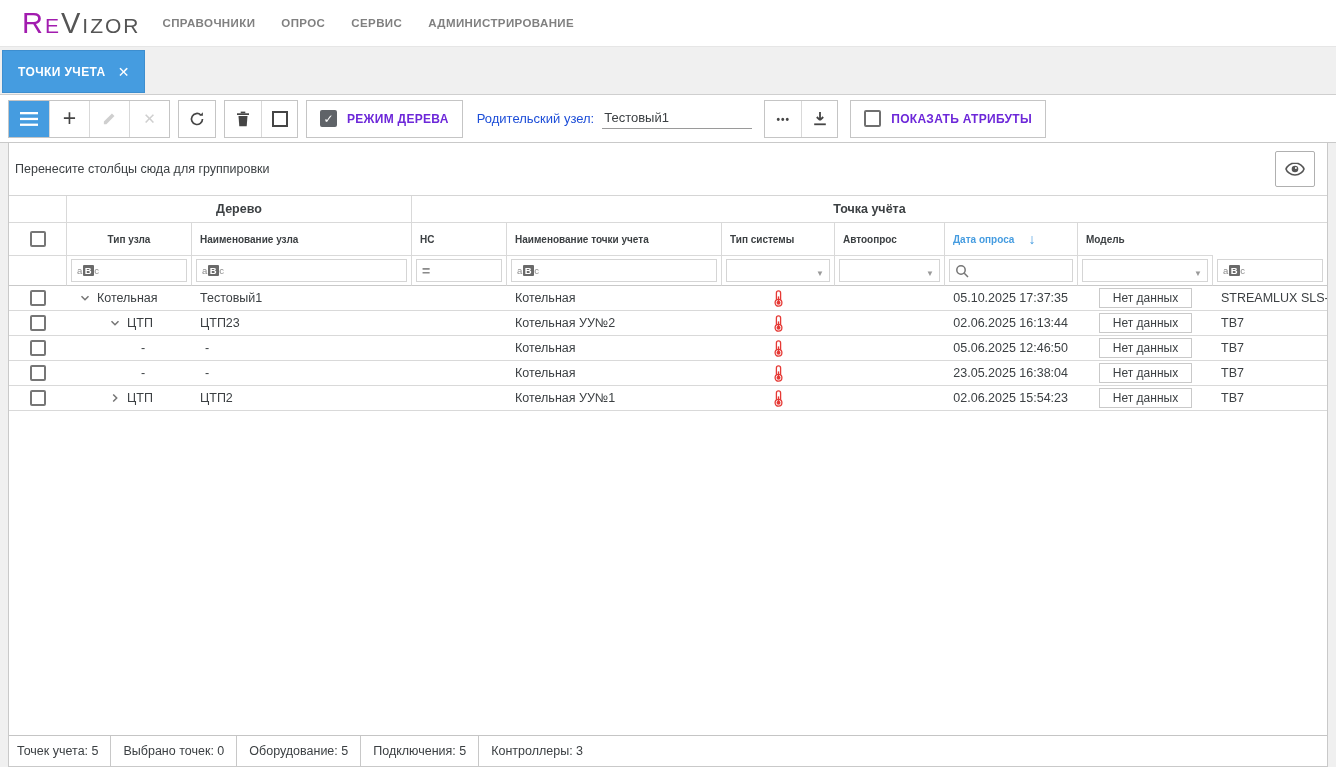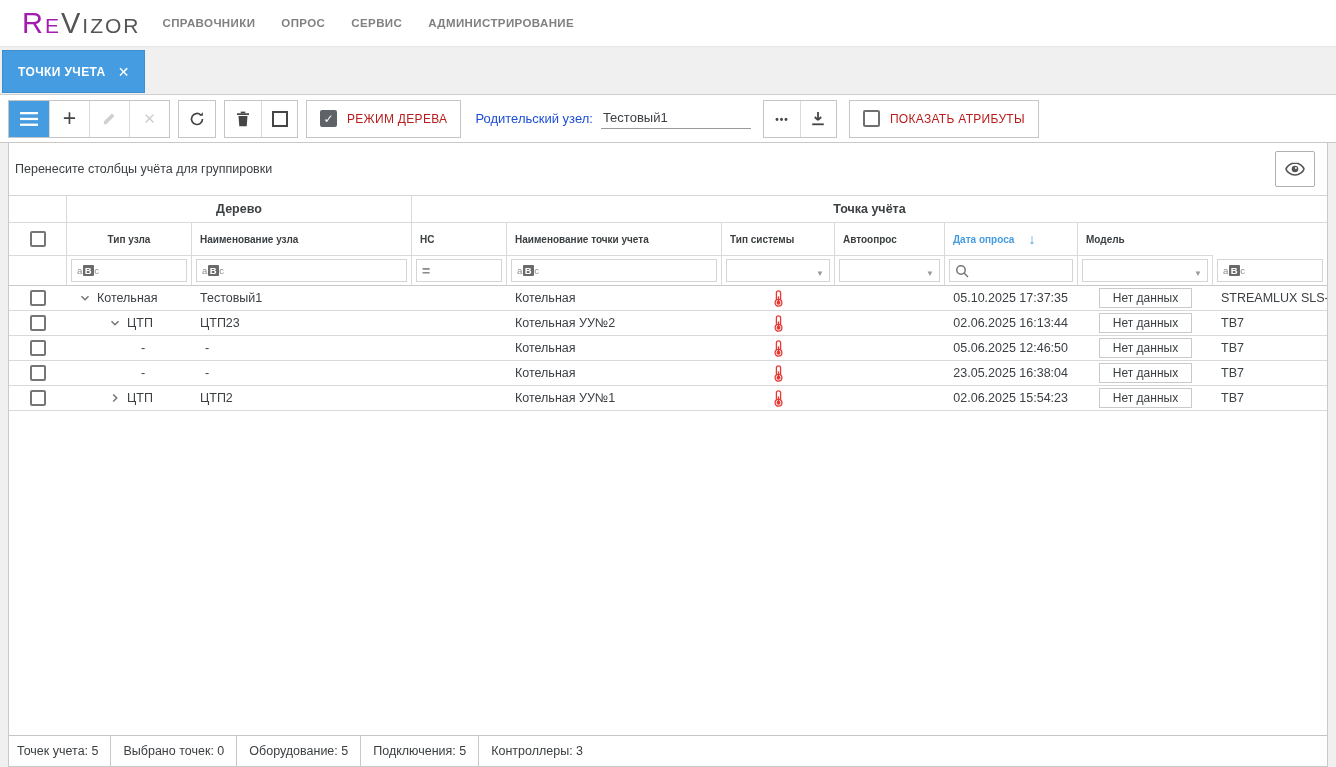--- a/index.html
+++ b/index.html
@@ -34,21 +34,21 @@
   .tbtn + .tbtn { border-left:1px solid #d9d9d9; }
   .tbtn.narrow { width:36px; }
   .tbtn.primary { background:#459ce0; }
   .glyph-plus::before { content:"+"; font-size:23px; color:#454545; font-weight:400; }
   .glyph-x-dis::before { content:"✕"; font-size:15px; color:#cfcfcf; }
   .checkbox { width:17px; height:17px; border:2px solid #6f6f6f; border-radius:2px; background:#fff;
     display:inline-flex; align-items:center; justify-content:center; cursor:pointer; flex:0 0 auto; }
   .checkbox.checked { background:#5f6368; border-color:#5f6368; }
   .checkbox.checked::before { content:"✓"; color:#fff; font-size:12px; font-weight:700; }
   .check-group { display:flex; align-items:center; gap:10px; padding:0 13px; cursor:pointer; }
-  .check-label { font-size:12px; font-weight:400; color:#b91c1c; letter-spacing:.3px; }
+  .check-label { font-size:12px; font-weight:700; color:#6d28d9; letter-spacing:.3px; }
   .parent-label { font-size:13px; color:#1d4ed8; margin-left:6px; }
   .parent-input { width:150px; border:none; border-bottom:1px solid #9a9a9a; font-size:13px; color:#3c4043;
     padding:2px 2px 3px; outline:none; background:transparent; font-family:inherit; }
   .glyph-dots::before { content:"•••"; font-size:10px; letter-spacing:1px; color:#454545; font-weight:700; }
 
   
   .panel { margin:0 8px; background:#fff; border:1px solid #c9c9c9; border-top:none;
     height:624px; display:flex; flex-direction:column; position:relative; }
   .group-panel { height:53px; border-bottom:1px solid #d5d5d5; display:flex; align-items:center;
     padding-left:6px; position:relative; }
@@ -199,21 +199,21 @@
 
   <div class="btn-group check-group" style="margin-left:4px;">
     <span class="checkbox"></span>
     <span class="check-label">ПОКАЗАТЬ АТРИБУТЫ</span>
   </div>
 </div>
 
 <div class="panel">
 
   <div class="group-panel">
-    <span class="group-hint">Перенесите столбцы учёта для группировки</span>
+    <span class="group-hint">Перенесите столбцы сюда для группировки</span>
     <button class="eye-btn">
       <span>
         <svg width="20" height="14" viewBox="0 0 20 14">
             <path d="M10 1C5.2 1 1.8 4.4 1 7c.8 2.6 4.2 6 9 6s8.2-3.4 9-6c-.8-2.6-4.2-6-9-6z" fill="none" stroke="#555" stroke-width="1.6"></path>
             <circle cx="10" cy="7" r="3.3" fill="#555"></circle>
             <circle cx="10.9" cy="5.9" r="1" fill="#fff"></circle>
           </svg>
       </span>
     </button>
   </div>

